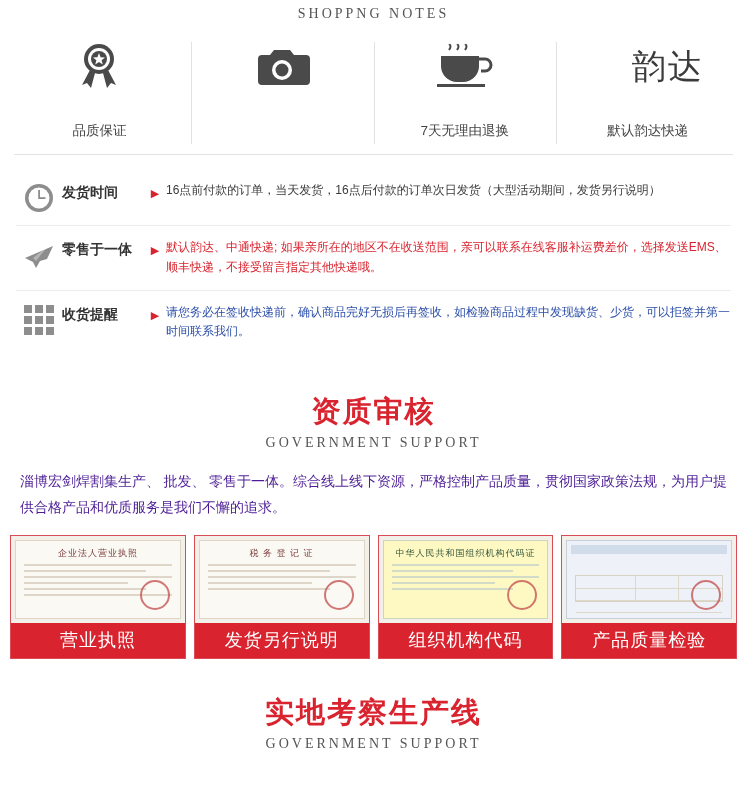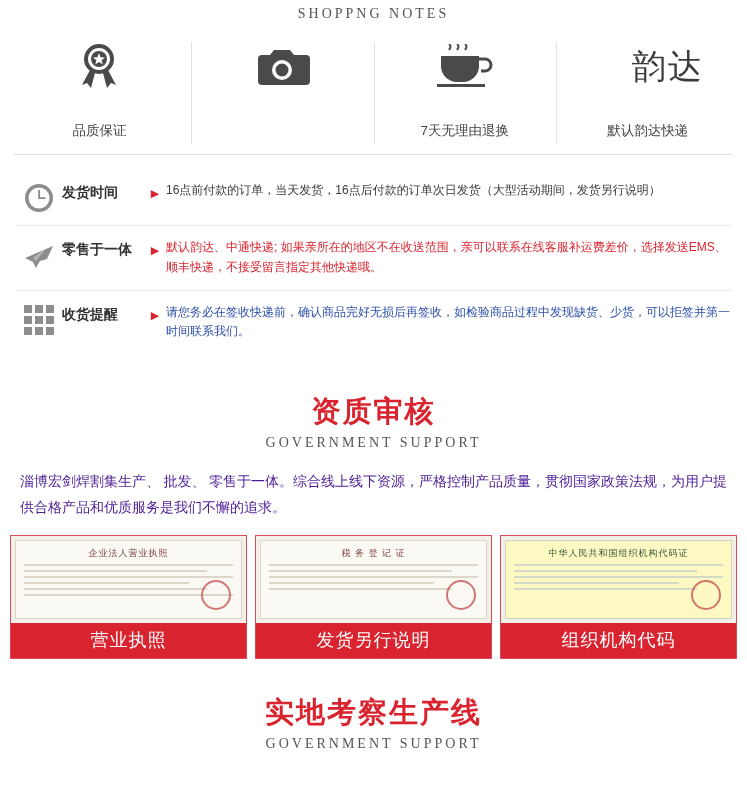--- a/index.html
+++ b/index.html
@@ -393,20 +393,38 @@
             <div class="dline short"></div>
             <div class="dline"></div>
             <div class="dline shorter"></div>
             <div class="dline short"></div>
             <div class="seal"></div>
           </div>
         </div>
         <div class="cert-caption">组织机构代码</div>
       </div>
 
+      <div class="cert">
+        <div class="cert-img">
+          <div class="doc blue">
+            <div class="hdrbar"></div>
+            <div class="dgrid">
+              <i style="top:12px"></i>
+                <i style="top:24px"></i>
+                <i style="top:36px"></i>
+              <i style="top:48px"></i>
+                <i style="top:60px"></i>
+              <div class="vsep" style="left:40%"></div>
+              <div class="vsep" style="left:70%"></div>
+            </div>
+            <div class="seal"></div>
+          </div>
+        </div>
+        <div class="cert-caption">产品质量检验</div>
+      </div>
 
     </div>
   </div>
 
   <div class="sec3">
     <div class="sec-title">实地考察生产线</div>
     <div class="sec-sub">GOVERNMENT  SUPPORT</div>
   </div>
 
 </div>

